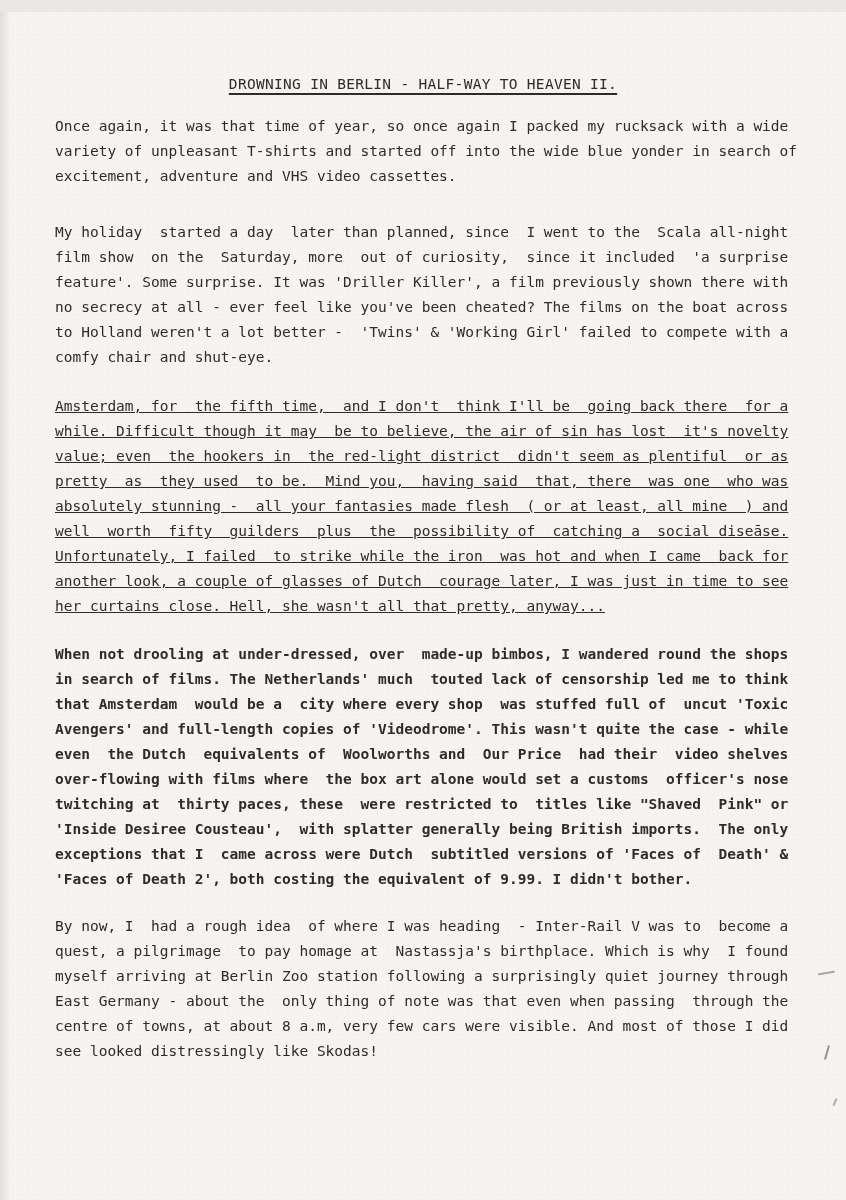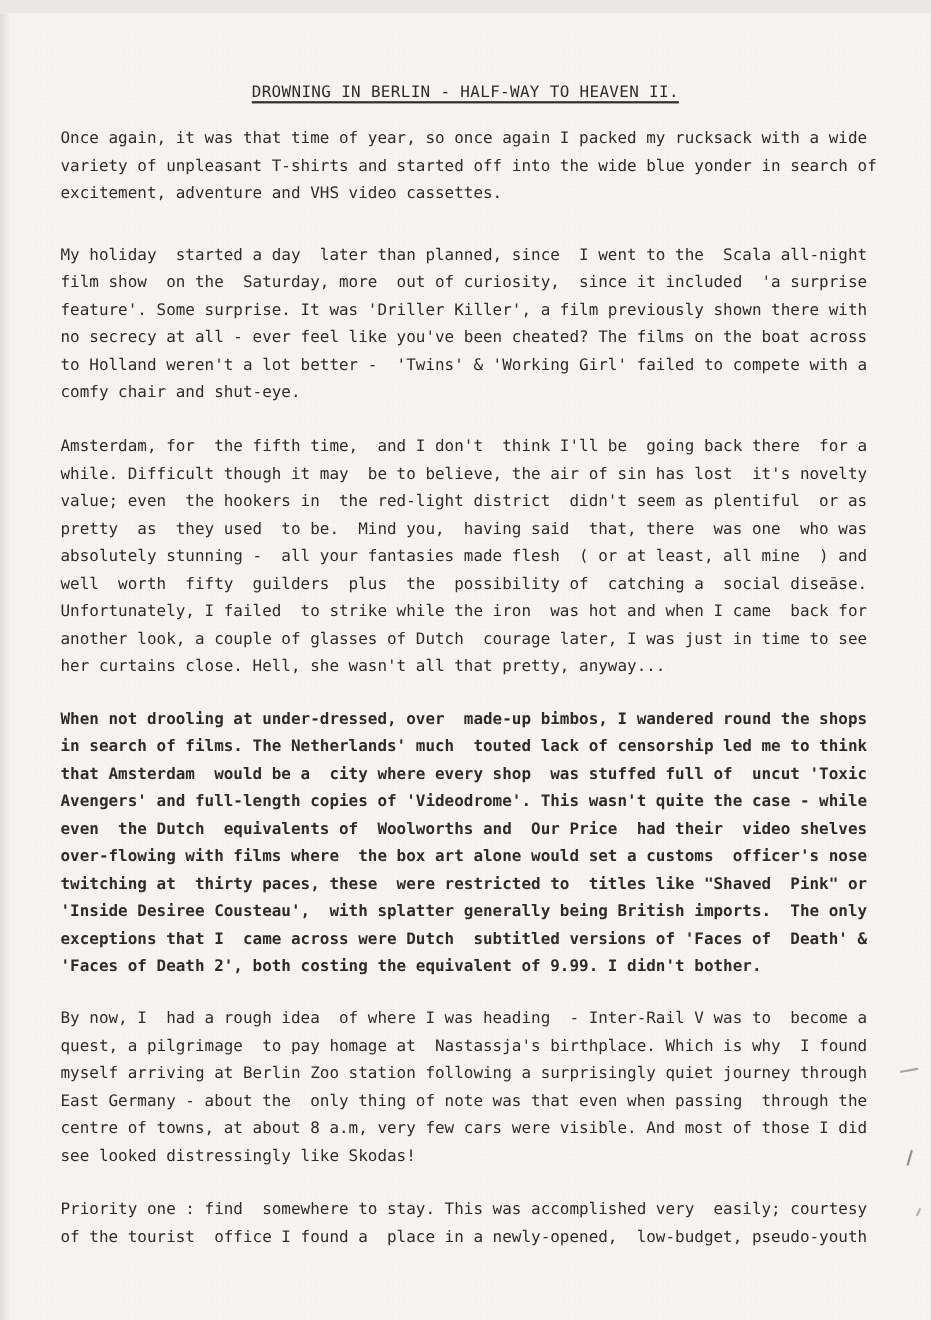--- a/index.html
+++ b/index.html
@@ -48,21 +48,21 @@
     position: absolute;
     left: 55px;
     margin: 0;
     font-size: 14.5px;
     line-height: 25px;
     white-space: pre;
     letter-spacing: 0;
   }
   .p1 { top: 102px; }
   .p2 { top: 208px; }
-  .p3 { top: 382px; }
+  .p3 { top: 382px; text-decoration: underline; }
   .p4 { top: 630px; font-weight: bold; }
   .p5 { top: 902px; }
   .p6 { top: 1076px; }
   
   .mark { position: absolute; pointer-events: none; }
   .mark-dash {
     top: 960px; left: 818px;
     width: 17px; height: 2px;
     background: #8e8c86;
     border-radius: 2px;
@@ -125,20 +125,18 @@
 exceptions that I  came across were Dutch  subtitled versions of 'Faces of  Death' &amp;
 'Faces of Death 2', both costing the equivalent of 9.99. I didn't bother.</p>
 
   <p class="para p5">By now, I  had a rough idea  of where I was heading  - Inter-Rail V was to  become a
 quest, a pilgrimage  to pay homage at  Nastassja's birthplace. Which is why  I found
 myself arriving at Berlin Zoo station following a surprisingly quiet journey through
 East Germany - about the  only thing of note was that even when passing  through the
 centre of towns, at about 8 a.m, very few cars were visible. And most of those I did
 see looked distressingly like Skodas!</p>
 
-  <p class="para p6">Priority one : find  somewhere to stay. This was accomplished very  easily; courtesy
-of the tourist  office I found a  place in a newly-opened,  low-budget, pseudo-youth</p>
 
   <div class="mark mark-dash"></div>
   <div class="mark mark-slash"></div>
   <div class="mark mark-tick"></div>
 
 </div>
 
 </body></html>

